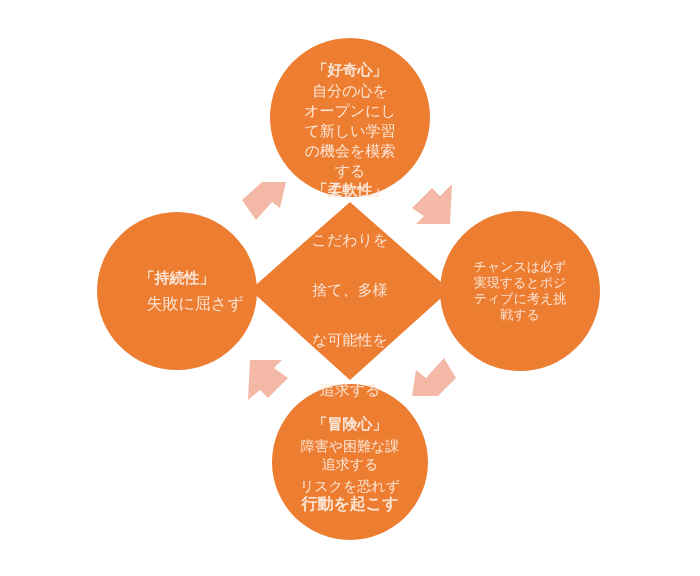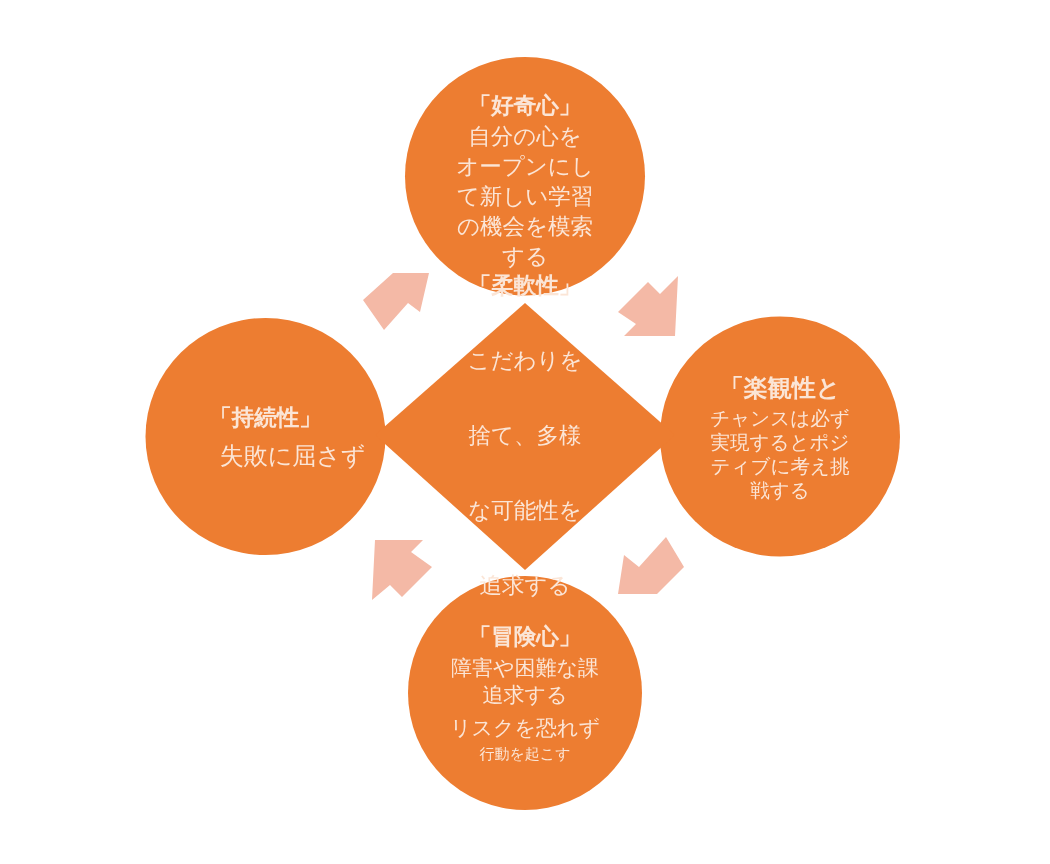--- a/index.html
+++ b/index.html
@@ -41,33 +41,32 @@
   <div class="node" style="left:270px; top:38px; width:160px; height:159px; padding-top:4px;">
     <div class="title">「好奇心」</div>
     <div class="body">自分の心を</div>
     <div class="body">オープンにし</div>
     <div class="body">て新しい学習</div>
     <div class="body">の機会を模索</div>
     <div class="body">する</div>
   </div>
 
   <div class="node" style="left:440px; top:211px; width:160px; height:160px;">
-    <div class="title" style="font-size:16px; line-height:26px;">「楽観性と</div>
     <div class="body" style="font-size:13px; line-height:16px;">チャンスは必ず</div>
     <div class="body" style="font-size:13px; line-height:16px;">実現するとポジ</div>
     <div class="body" style="font-size:13px; line-height:16px;">ティブに考え挑</div>
     <div class="body" style="font-size:13px; line-height:16px;">戦する</div>
   </div>
 
   <div class="node" style="left:272px; top:384px; width:156px; height:156px;">
     <div class="title" style="line-height:26px;">「冒険心」</div>
     <div class="body" style="font-size:14px; line-height:18px;">障害や困難な課</div>
     <div class="body" style="font-size:14px; line-height:18px; margin-bottom:4px;">追求する</div>
     <div class="body" style="font-size:14px; line-height:18px;">リスクを恐れず</div>
-    <div class="body" style="font-size:10px; line-height:18px;">行動を起こす</div>
+    <div class="body" style="font-size:16px; line-height:18px;font-weight:bold;">行動を起こす</div>
   </div>
 
   <div class="node" style="left:97px; top:212px; width:160px; height:158px;">
     <div class="title" style="line-height:26px;">「持続性」</div>
     <div class="body" style="font-size:16px; line-height:26px;margin-left:36px;">失敗に屈さず</div>
   </div>
 
   <svg class="diamond-wrap" width="200" height="180" viewBox="0 0 200 180">
     <polygon points="100,2 200,90 100,180 0,90" fill="#ED7D31"></polygon>
   </svg>

